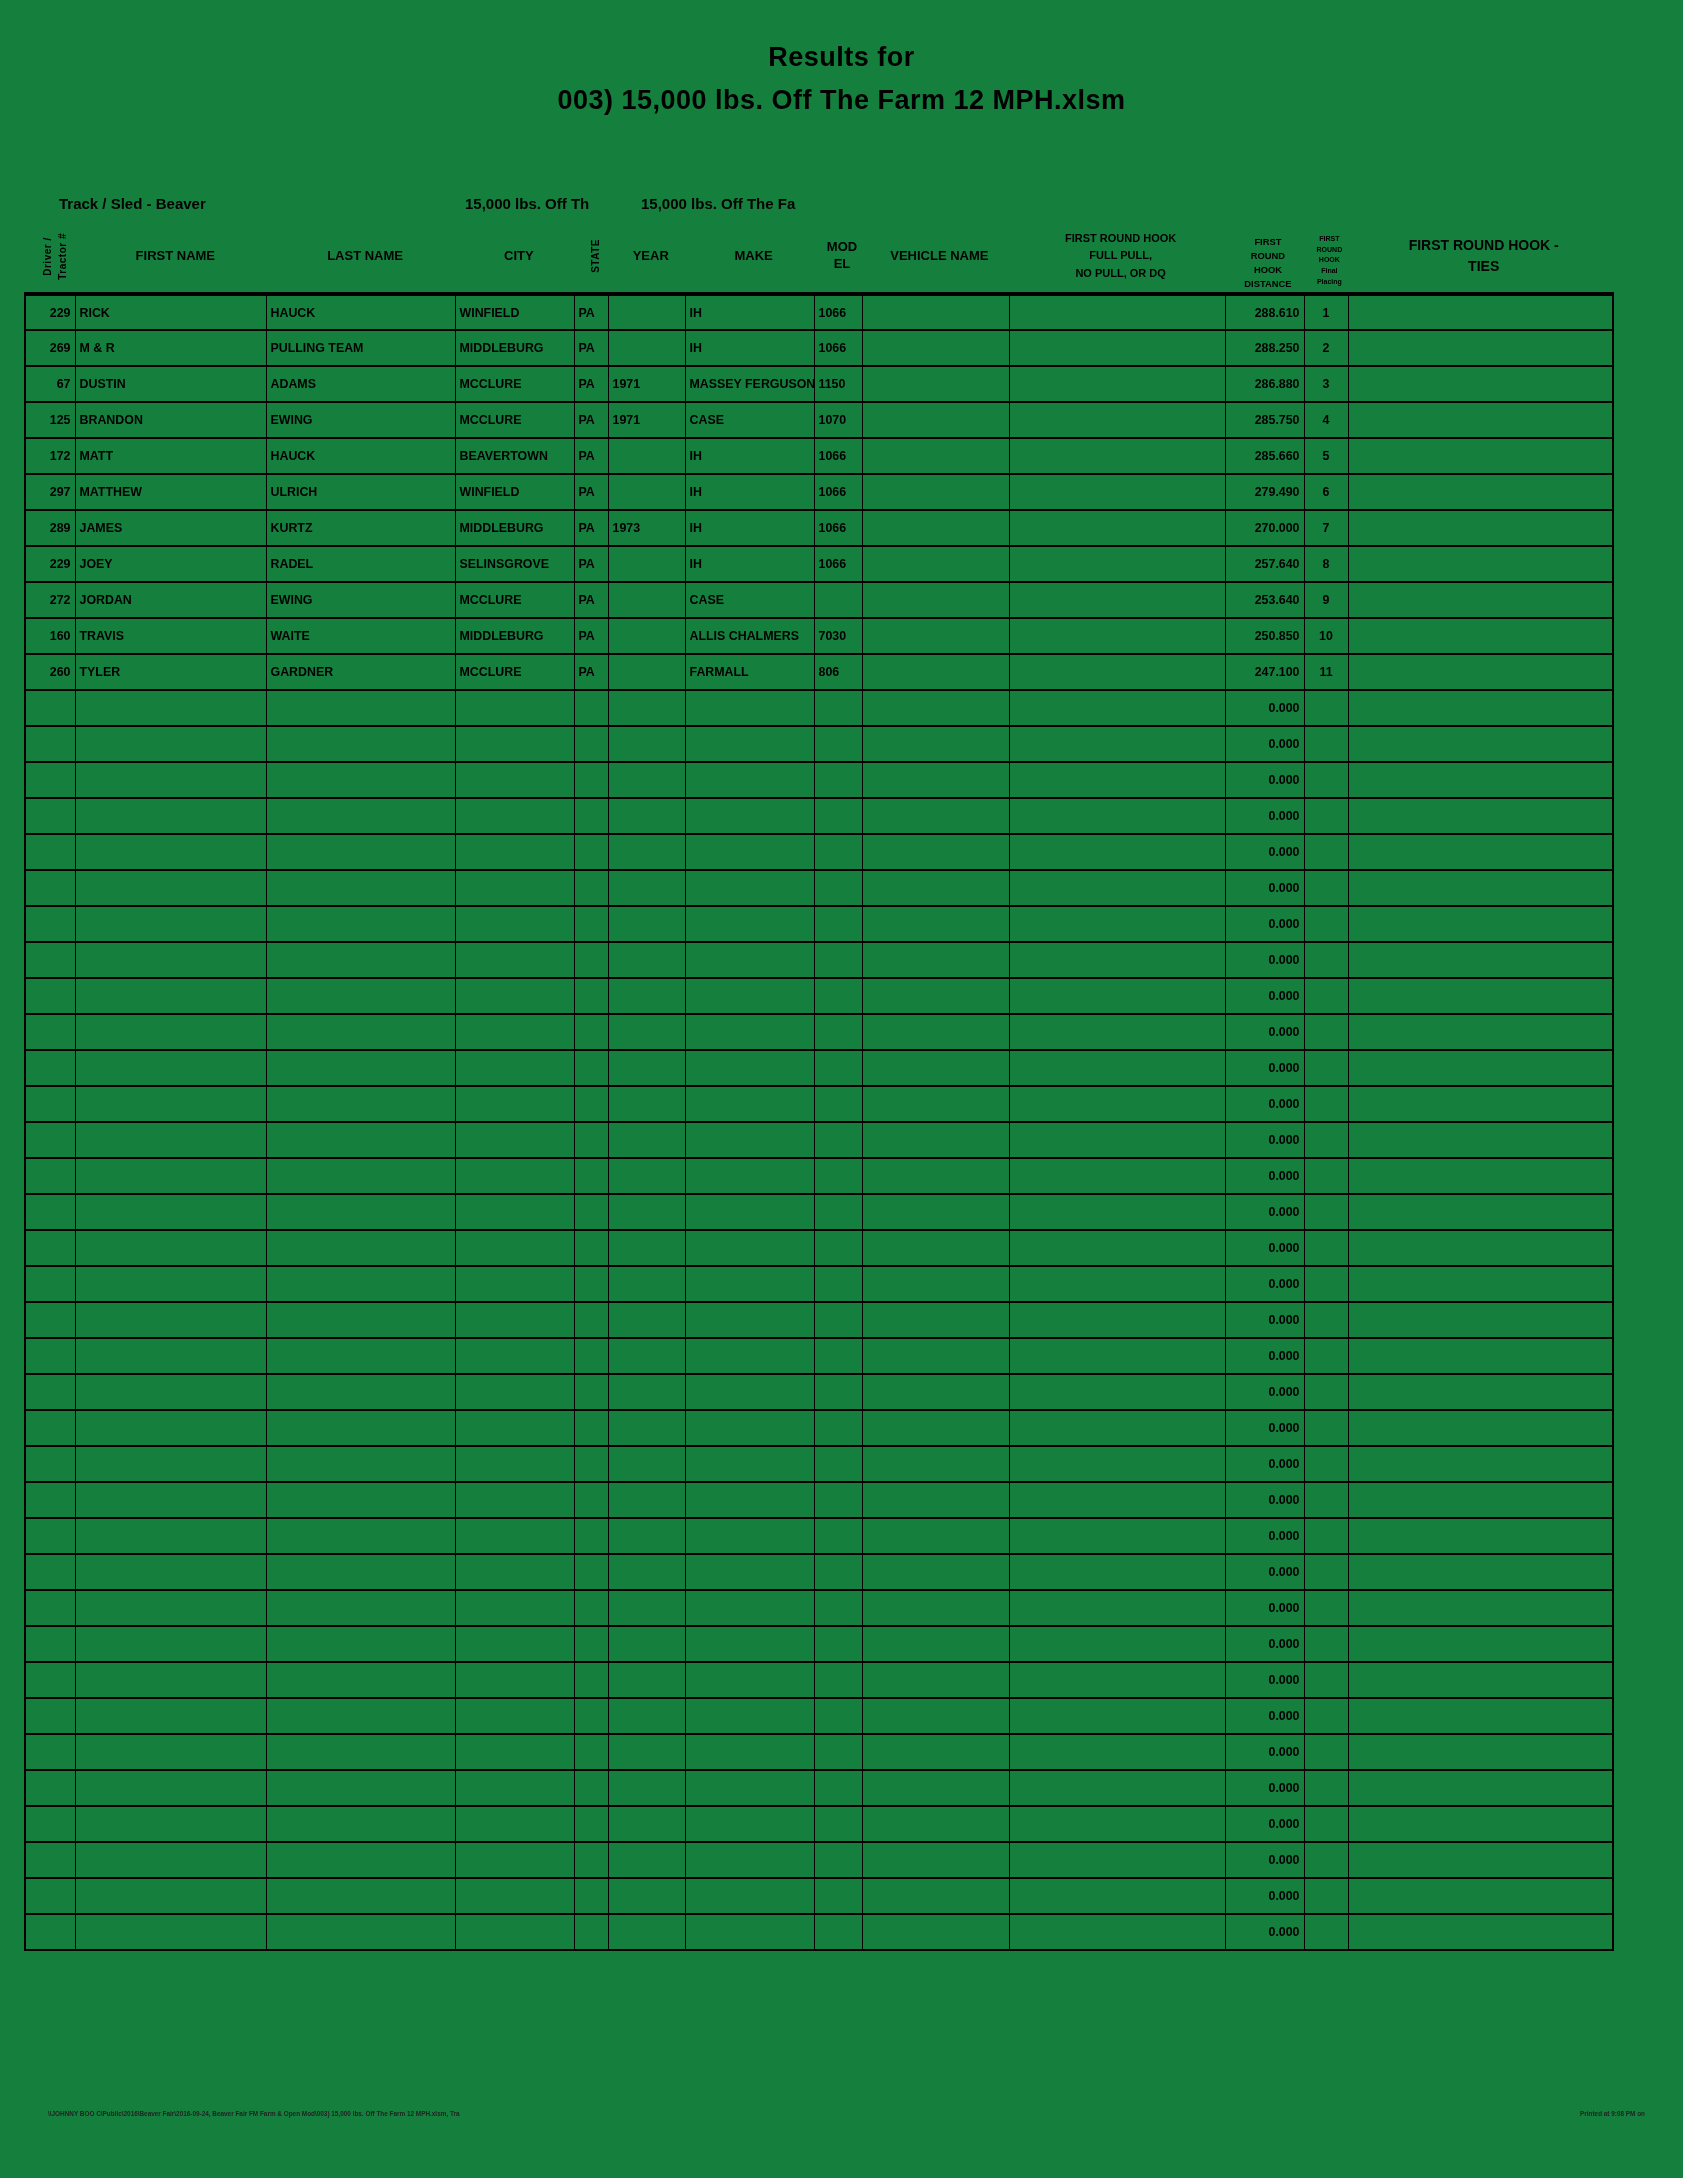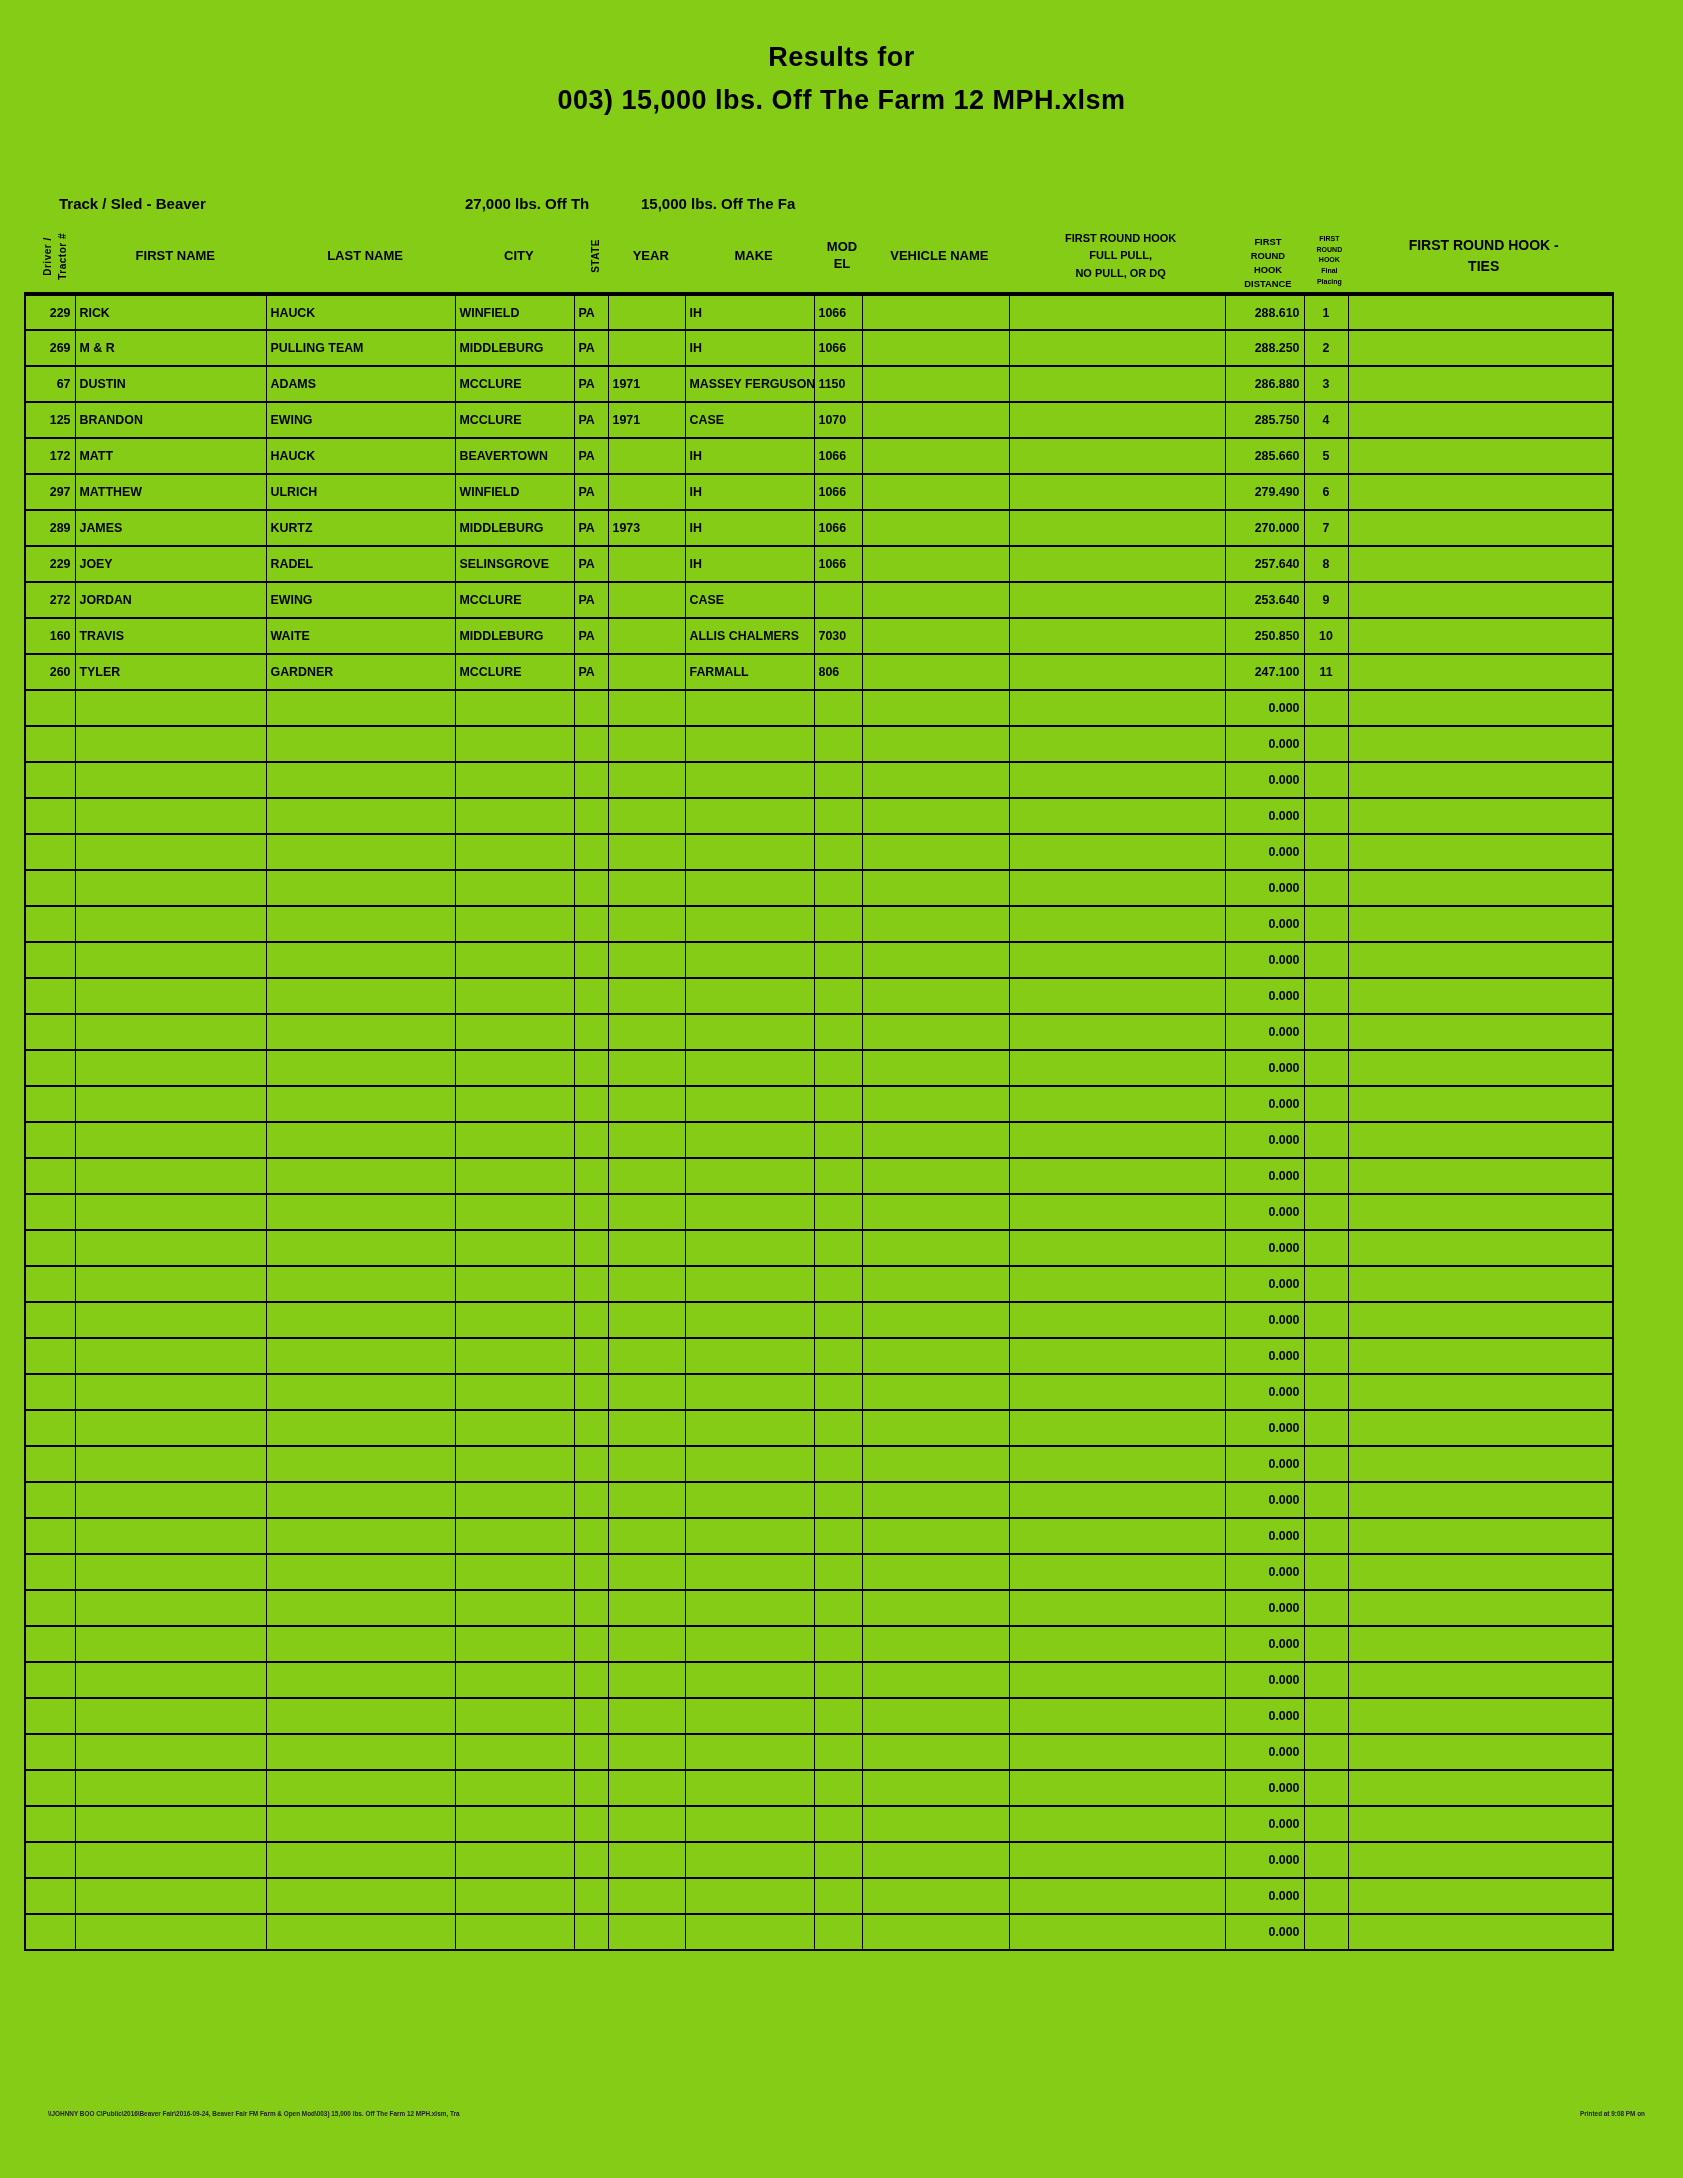--- a/index.html
+++ b/index.html
@@ -1,18 +1,18 @@
 <!DOCTYPE html>
 <html><head>
 <meta charset="utf-8">
 <style>
   * { margin: 0; padding: 0; box-sizing: border-box; }
   html, body { background: #ffffff; }
   .page {
-    position: relative; width: 1683px; height: 2178px; background: #84cc16;
+    position: relative; width: 1683px; height: 2178px; background: #15803d;
     font-family: "Liberation Sans", sans-serif; color: #000; overflow: hidden;
   }
   .title-block { position: absolute; top: 42px; left: 0; width: 1683px; text-align: center; }
   .title-1 { font-size: 27px; font-weight: bold; letter-spacing: 0.5px; }
   .title-2 { font-size: 27px; font-weight: bold; margin-top: 12px; letter-spacing: 0.5px; }
 
   .subheader { position: absolute; top: 195px; left: 0; width: 1683px; height: 22px; font-weight: bold; font-size: 15px; white-space: nowrap; padding-left: 42px; }
   .sub-track  { position: absolute; left: 59px; }
   .sub-class1 { position: absolute; left: 465px; width: 168px; overflow: hidden; }
   .sub-class2 { position: absolute; left: 635px; width: 198px; overflow: hidden; margin-left: 6px; }
@@ -65,21 +65,21 @@
 
 <div class="page">
 
   <div class="title-block">
     <div class="title-1">Results for</div>
     <div class="title-2">003) 15,000 lbs. Off The Farm 12 MPH.xlsm</div>
   </div>
 
   <div class="subheader">
     <span class="sub-track">Track / Sled - Beaver</span>
-    <span class="sub-class1">27,000 lbs. Off Th</span>
+    <span class="sub-class1">15,000 lbs. Off Th</span>
     <span class="sub-class2">15,000 lbs. Off The Fa</span>
   </div>
 
   <div class="header-row">
     <div class="hc w-num"><span class="vert">Driver /
 Tractor #</span></div>
     <div class="hc w-first">FIRST NAME</div>
     <div class="hc w-last">LAST NAME</div>
     <div class="hc w-city">CITY</div>
     <div class="hc w-state"><span class="vert">STATE</span></div>

